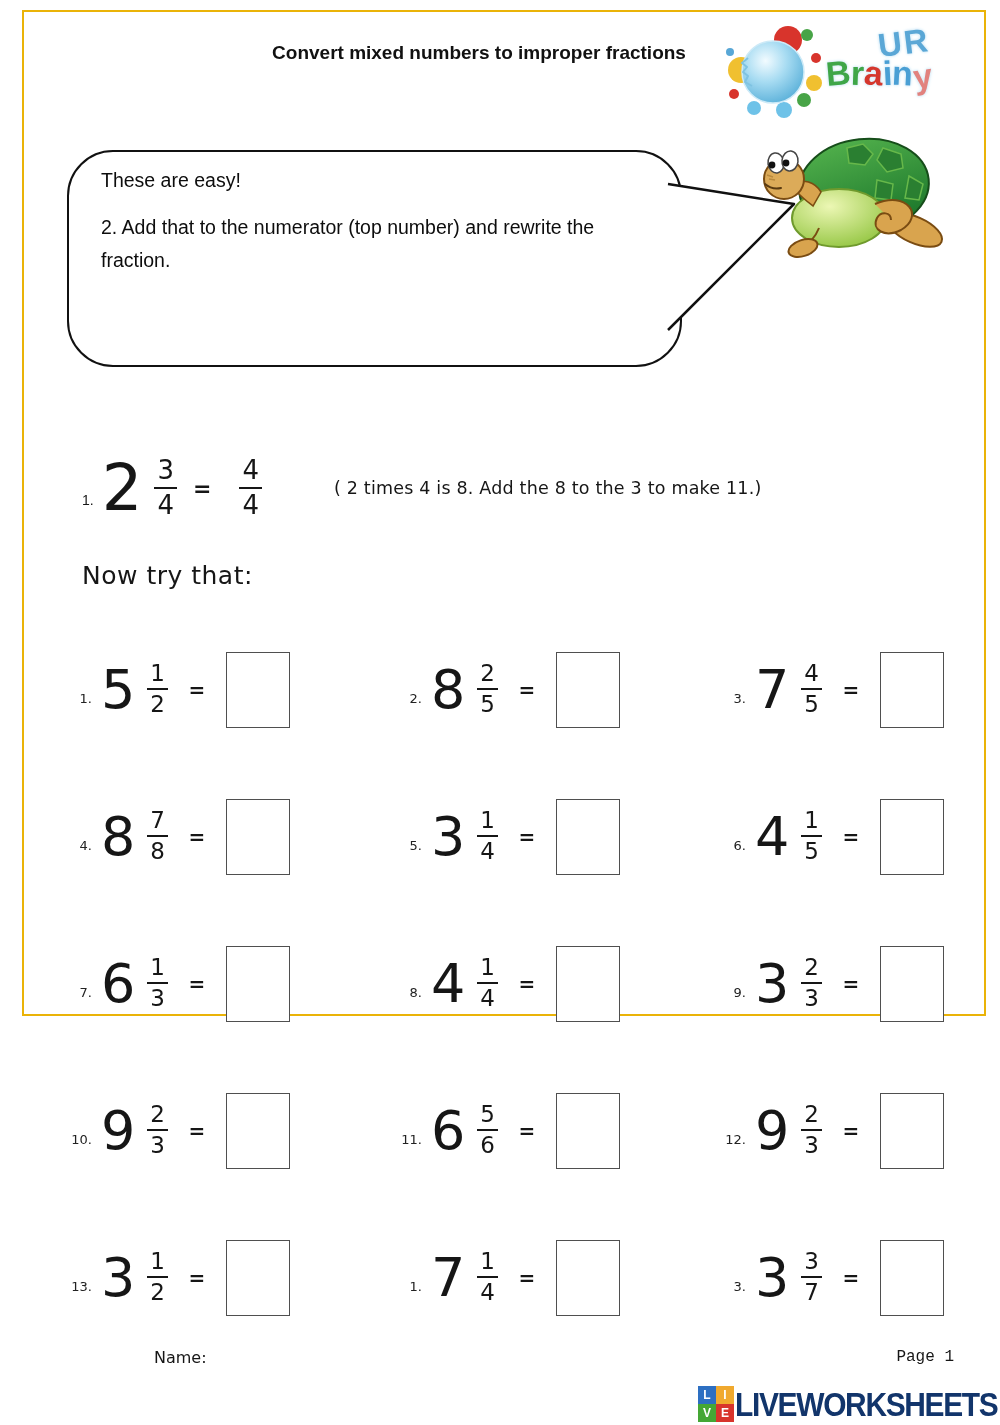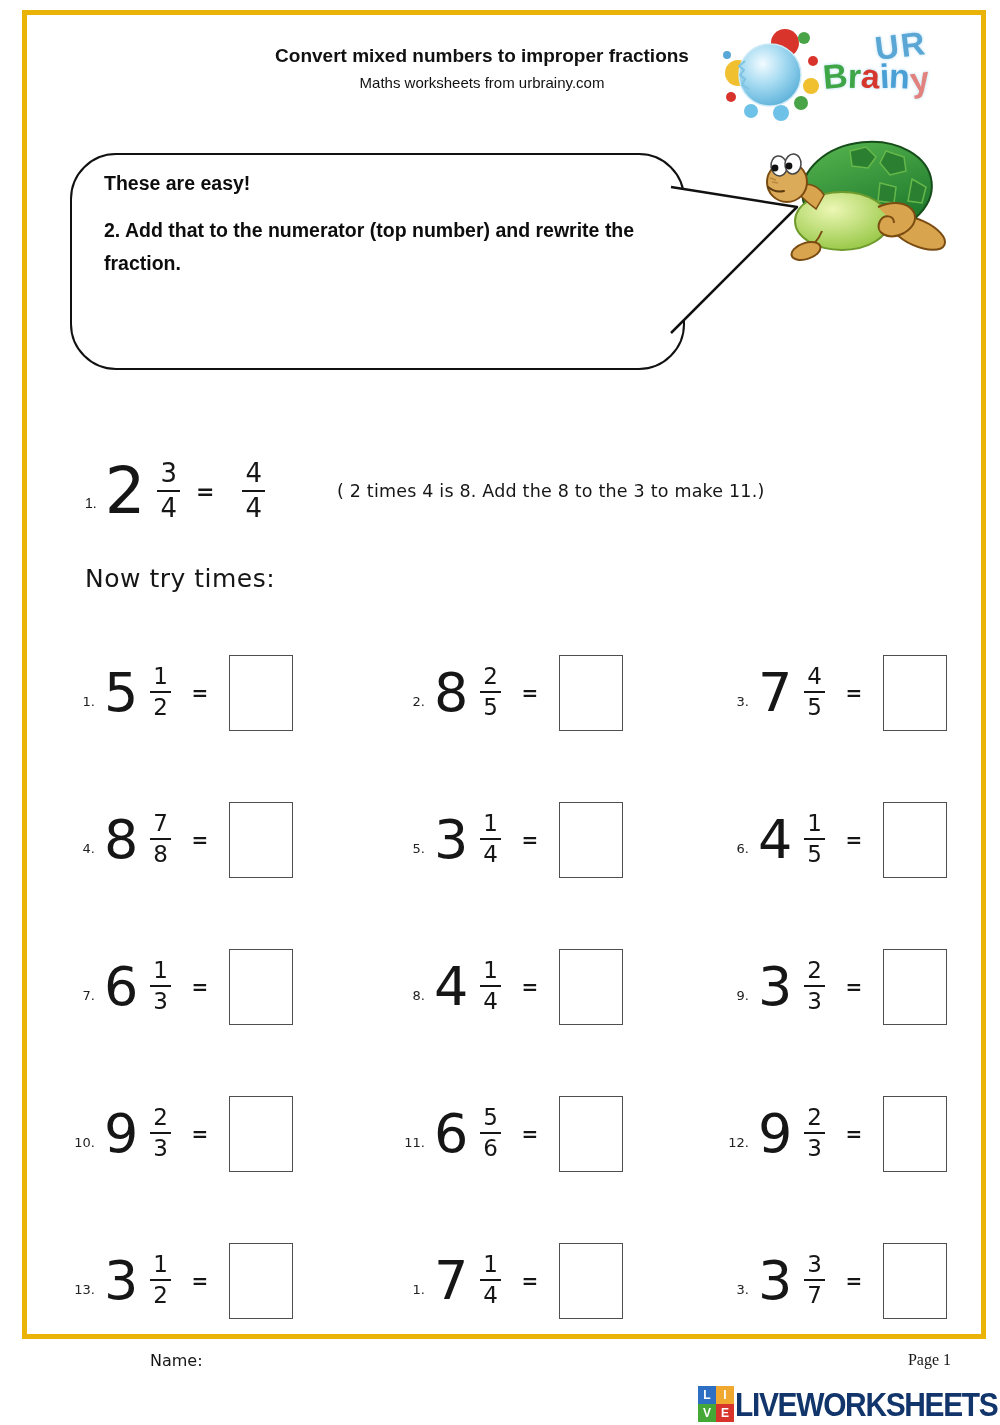--- a/index.html
+++ b/index.html
@@ -1,20 +1,20 @@
 <!DOCTYPE html>
 <html><head>
 <meta charset="utf-8">
 <style>
   * { margin:0; padding:0; box-sizing:border-box; }
   html,body { width:1000px; height:1425px; background:#fdfdfd; font-family:"Liberation Sans", sans-serif; color:#161616; }
   #stage { position:relative; width:1000px; height:1425px; overflow:hidden; background:#fff; }
 
-  .page { position:absolute; left:22px; top:10px; width:964px; height:1329px; background:#fff;
-          border:5px solid #eab308; }
+  .page { position:absolute; left:22px; top:10px; width:964px; height:1006px; background:#fff;
+          border:2px solid #eab308; }
 
   
   .header { position:absolute; top:30px; left:0; width:910px; text-align:center; }
   .title { font-size:19px; font-weight:700; color:#111; }
   .subtitle { font-size:15px; margin-top:7px; color:#111; }
 
   
   .ublogo { position:absolute; top:12px; right:6px; width:252px; height:96px; }
   .ublogo svg { position:absolute; left:0; top:0; }
   .ub-text { position:absolute; left:100px; top:2px; width:150px; height:90px; font-weight:700; }
@@ -26,21 +26,21 @@
   .ub-brainy span:nth-child(1){ transform:rotate(-5deg); }
   .ub-brainy span:nth-child(2){ transform:rotate(2deg); }
   .ub-brainy span:nth-child(3){ transform:rotate(4deg); }
   .ub-brainy span:nth-child(4){ transform:rotate(-3deg); }
   .ub-brainy span:nth-child(5){ transform:rotate(3deg); }
   .ub-brainy span:nth-child(6){ transform:rotate(-8deg) translateY(3px); }
 
   
   .bubble { position:absolute; left:43px; top:138px; width:615px; height:217px;
             border:2.5px solid #111; border-radius:46px; background:#fff; padding:12px 30px 0 32px; z-index:1; }
-  .bubble p { font-size:19.5px; line-height:33px; color:#0d0d0d;font-weight:bold; }
+  .bubble p { font-size:19.5px; line-height:33px; color:#0d0d0d; }
   .bubble p + p { margin-top:14px; }
   .bubble-tail { position:absolute; left:640px; top:158px; z-index:2; }
   .turtle { position:absolute; left:735px; top:120px; z-index:0; }
 
   
   .example { position:absolute; left:58px; top:444px; display:flex; align-items:center; }
   .ex-label { font-size:14px; align-self:flex-end; margin:0 8px 12px 0; }
   .ex-whole { font-size:64px; line-height:1; font-family:"DejaVu Sans", sans-serif; }
   .frac { display:inline-flex; flex-direction:column; align-items:center; line-height:1.12;
           font-family:"DejaVu Sans", sans-serif; }
@@ -61,40 +61,39 @@
   .problem:nth-child(3n+2){ padding-left:52px; }
   .problem:nth-child(3n)  { padding-left:56px; }
   .pnum { font-size:13px; min-width:26px; text-align:right; margin-right:9px;
           transform:translateY(9px); color:#222; font-family:"DejaVu Sans", sans-serif; }
   .whole { font-size:54px; line-height:1; margin-right:12px; font-family:"DejaVu Sans", sans-serif; }
   .pfrac { font-size:23px; }
   .eq { font-size:20px; font-weight:700; width:58px; text-align:center; font-family:"DejaVu Sans", sans-serif; }
   .abox { width:64px; height:76px; border:1.6px solid #4f4f4f; background:#fff; }
 
   
-  .name-label { position:absolute; left:123px; top:1336px; font-size:16px; font-family:"DejaVu Sans", sans-serif; }
-  .page-label { position:absolute; right:30px; top:1336px; font-size:16px; font-family:Liberation Serif, serif; }
+  .name-label { position:absolute; left:130px; top:1336px; font-size:16px; font-family:"DejaVu Sans", sans-serif; }
+  .page-label { position:absolute; right:30px; top:1336px; font-size:16px; font-family:Liberation Mono, monospace; }
 
   
   .lw { position:absolute; left:698px; top:1386px; display:flex; align-items:center; z-index:5; }
   .lw-grid { display:grid; grid-template-columns:18px 18px; grid-auto-rows:18px; }
   .lw-sq { width:18px; height:18px; color:#fff; font-size:12px; font-weight:700;
            display:flex; align-items:center; justify-content:center; }
   .lw-word { font-size:34px; font-weight:700; letter-spacing:-1.5px; margin-left:1px;
              transform:scaleX(.88); transform-origin:left center; line-height:36px; }
 </style>
 </head>
 <body>
 
 <div id="stage">
   <div class="page">
 
     <div class="header">
       <div class="title">Convert mixed numbers to improper fractions</div>
-      <div class="subtitle">Maths worksheets from urbrainy.com</div>
     </div>
 
     <div class="ublogo">
       <svg width="100" height="96" viewBox="0 0 100 96">
         <defs>
           <radialGradient id="headGrad" cx="38%" cy="32%" r="75%">
             <stop offset="0%" stop-color="#f2fbff"></stop>
             <stop offset="45%" stop-color="#a8dcf2"></stop>
             <stop offset="100%" stop-color="#56aed8"></stop>
           </radialGradient>
@@ -165,21 +164,21 @@
         <span class="den">4</span>
       </span>
       <span class="ex-eq">=</span>
       <span class="frac ex-frac">
         <span class="num">4</span>
         <span class="den">4</span>
       </span>
       <span class="ex-note">( 2 times 4 is 8. Add the 8 to the 3 to make 11.)</span>
     </div>
 
-    <div class="instruction">Now try times:</div>
+    <div class="instruction">Now try that:</div>
 
     <div class="problems">
   <div class="problem">
     <span class="pnum">1.</span>
     <span class="whole">5</span>
     <span class="frac pfrac">
       <span class="num">1</span>
       <span class="den">2</span>
     </span>
     <span class="eq">=</span>

